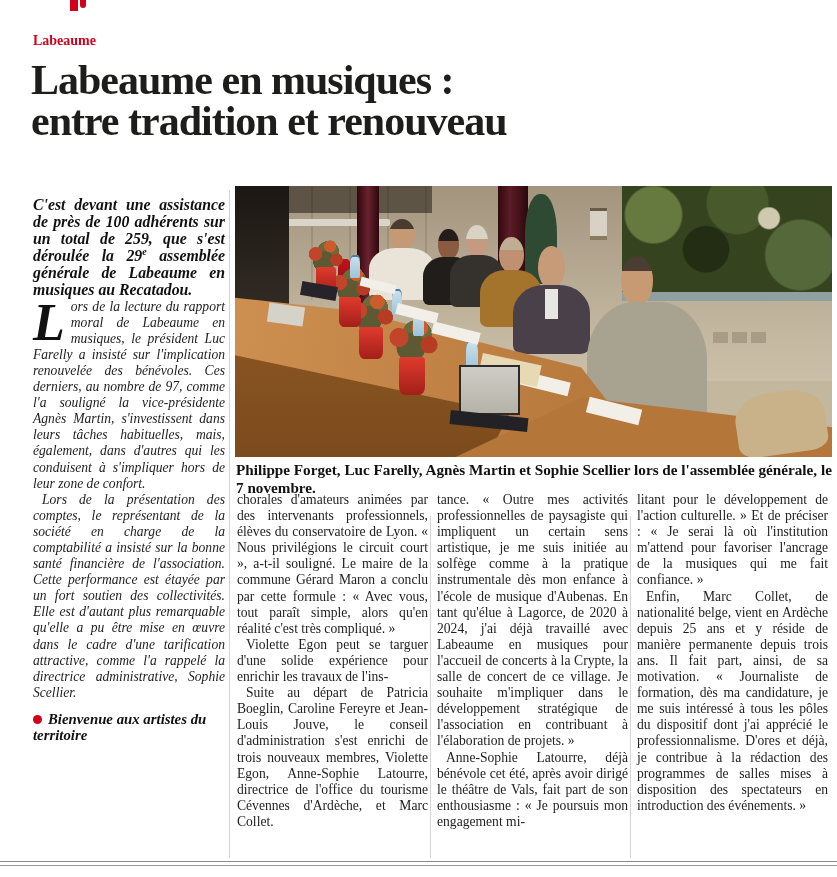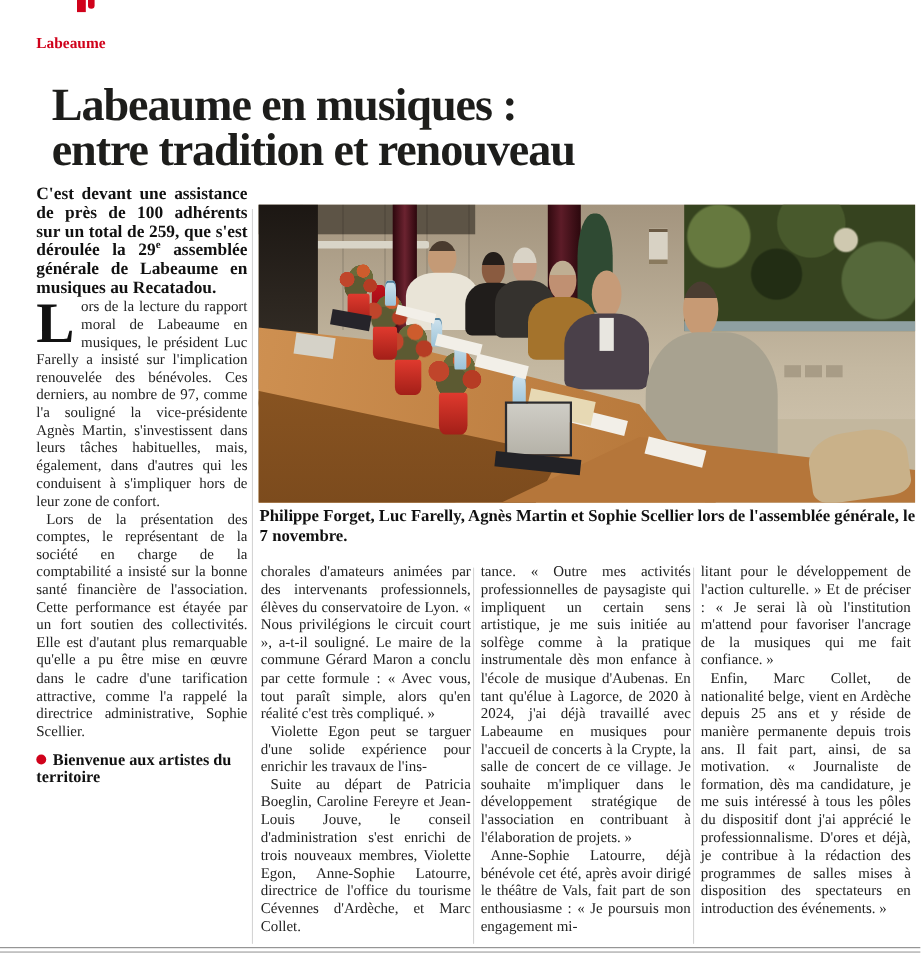--- a/index.html
+++ b/index.html
@@ -5,29 +5,29 @@
   html,body{margin:0;padding:0;background:#ffffff;}
   .page{position:relative;width:837px;height:877px;background:#fff;overflow:hidden;
         font-family:"Liberation Serif","DejaVu Serif",serif;color:#1f1f1f;}
 
   
   .top-mark{position:absolute;left:70px;top:0;width:8px;height:11px;background:#d0021b;}
   .top-mark::after{content:"";position:absolute;left:10px;top:0;width:6px;height:8px;
         background:#d0021b;border-radius:0 0 4px 4px;}
 
   .kicker{position:absolute;left:33px;top:33px;font-size:14px;font-weight:700;color:#d0021b;}
-  .headline{position:absolute;left:31px;top:60px;margin:16px;font-size:42px;line-height:41px;
+  .headline{position:absolute;left:31px;top:60px;margin:0;font-size:42px;line-height:41px;
         font-weight:700;color:#1d1d1b;letter-spacing:-1px;}
   .headline span{display:block;}
 
-  .col{position:absolute;top:512px;width:191px;font-size:13.6px;line-height:16.1px;
+  .col{position:absolute;top:492px;width:191px;font-size:13.6px;line-height:16.1px;
         text-align:justify;color:#222;}
   .col p{margin:0;}
   .col p.ind{text-indent:9px;}
-  .col1{left:33px;top:168px;width:192px;}
+  .col1{left:33px;top:196px;width:192px;font-style:italic;}
   .col2{left:237px;}
   .col3{left:437px;}
   .col4{left:637px;}
 
   .lead{font-weight:700;font-size:15.8px;line-height:17.1px;margin:0 0 14px 0;color:#111;}
   .lead sup{font-size:10px;line-height:0;}
 
   .dropcap{float:left;font-weight:700;font-size:52px;line-height:43px;padding:2px 6px 0 0;color:#111;}
 
   .subhead{margin:10px 0 14px 0;font-size:14.8px;line-height:16.5px;font-weight:700;

